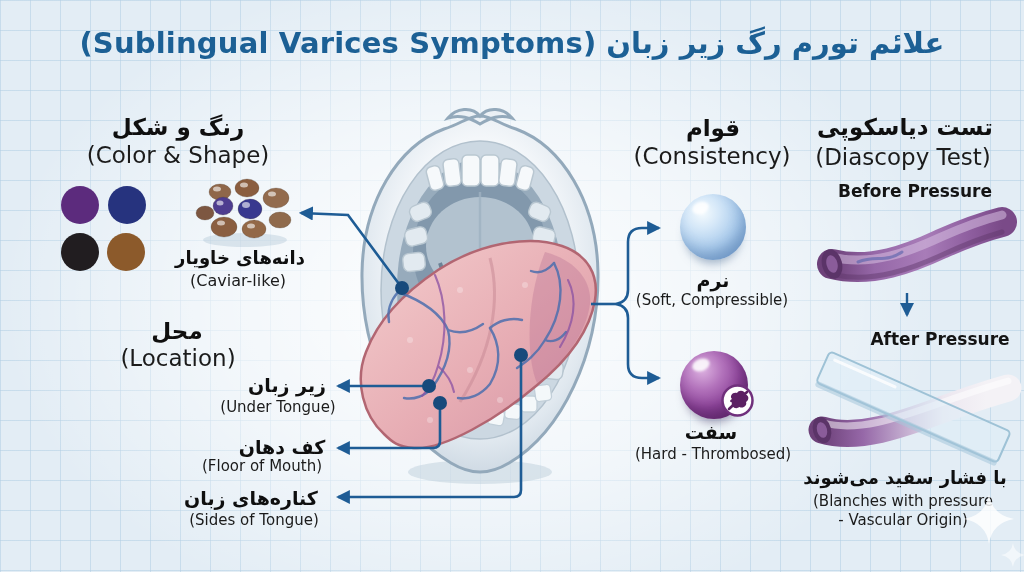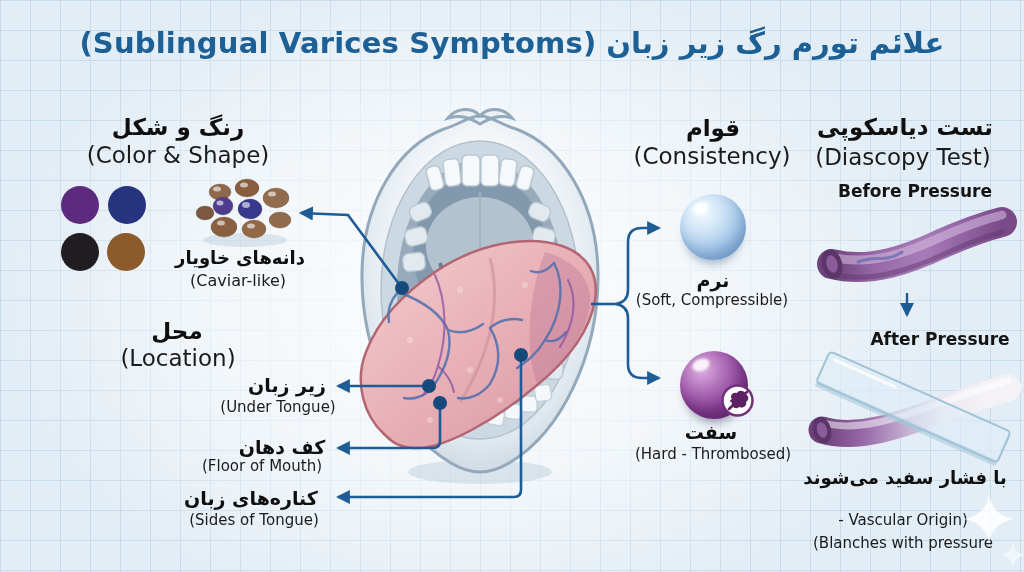--- a/index.html
+++ b/index.html
@@ -261,21 +261,21 @@
     <ellipse cx="14" cy="80" rx="9" ry="13.5" transform="rotate(-14 14 80)" fill="#5b3468"></ellipse>
     <ellipse cx="14" cy="80" rx="5" ry="8" transform="rotate(-14 14 80)" fill="#8a5c9a"></ellipse>
     <g transform="rotate(24 105 58)">
       <rect x="6" y="40" width="198" height="34" rx="4" fill="#dfeef7" fill-opacity=".62" stroke="#9ec2d6" stroke-width="2"></rect>
       <rect x="6" y="72" width="198" height="6" rx="3" fill="#a5c7da" fill-opacity=".55"></rect>
       <line x1="14" y1="46" x2="80" y2="46" stroke="#ffffff" stroke-width="3" opacity=".8" stroke-linecap="round"></line>
     </g>
   </svg>
 
   <div class="pos fa-item" style="left:905px; top:478px; font-size:18px;" dir="rtl">با فشار سفید می‌شوند</div>
-  <div class="pos en-item" style="left:903px; top:502px;margin-top:42px;">(Blanches with pressure</div>
+  <div class="pos en-item" style="left:903px; top:502px;">(Blanches with pressure</div>
   <div class="pos en-item" style="left:903px; top:521px;">- Vascular Origin)</div>
 
   <svg style="left:962px; top:492px;" width="54" height="54" viewBox="0 0 54 54">
     <path d="M27,2 Q30,23 52,27 Q30,31 27,52 Q24,31 2,27 Q24,23 27,2 Z" fill="#ffffff" opacity=".8"></path>
   </svg>
   <svg style="left:1000px; top:542px;" width="26" height="26" viewBox="0 0 54 54">
     <path d="M27,2 Q30,23 52,27 Q30,31 27,52 Q24,31 2,27 Q24,23 27,2 Z" fill="#ffffff" opacity=".55"></path>
   </svg>
 
 </div>

